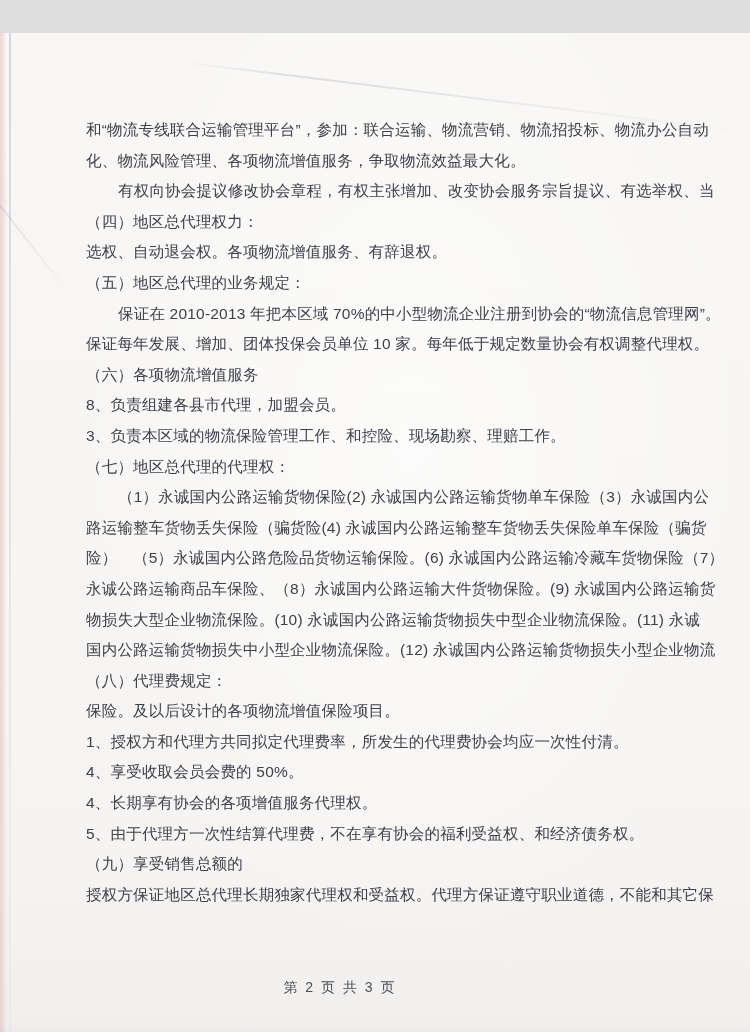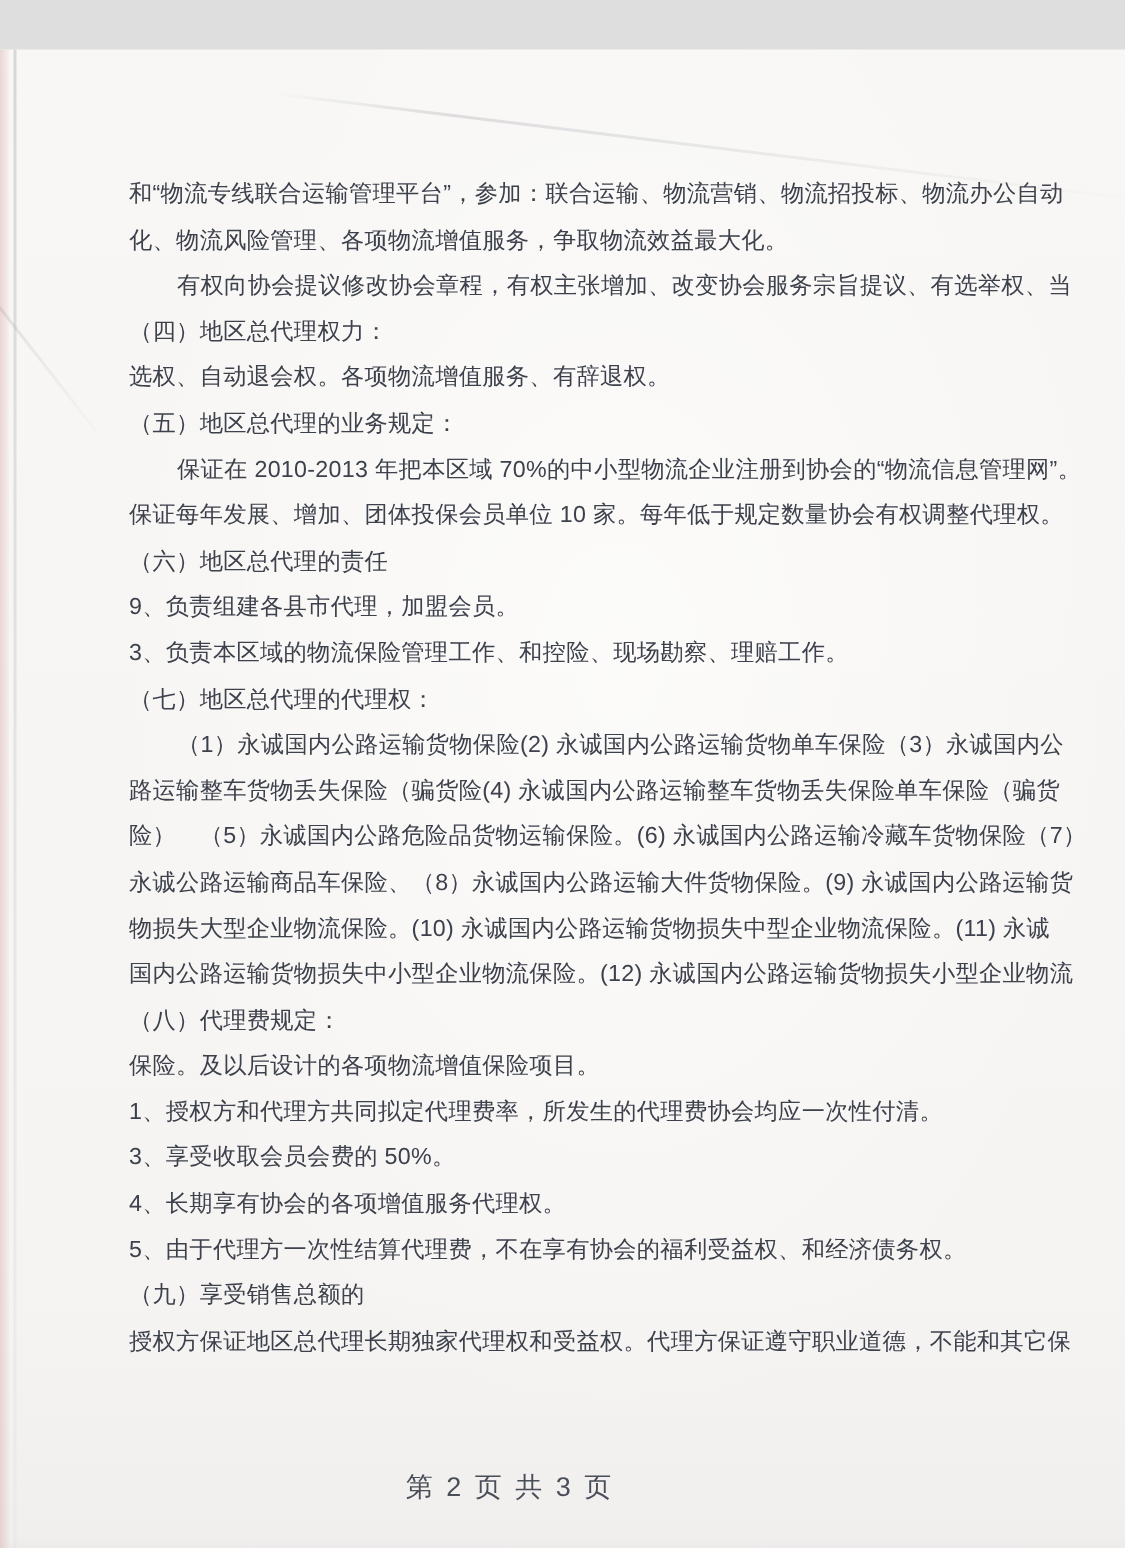--- a/index.html
+++ b/index.html
@@ -80,21 +80,21 @@
   .document-line.indent {
     padding-left: 32px;
   }
   .page-footer {
     position: absolute;
     top: 946px;
     left: 0;
     width: 680px; 
     text-align: center;
     color: #4a4e58;
-    font-size: 18px;
+    font-size: 14px;
     letter-spacing: 2px;
   }
 </style>
 </head>
 <body>
 
 <div class="scan-page">
 
   <div class="edge-pink-strip"></div>
   <div class="edge-crease-line"></div>
@@ -106,34 +106,34 @@
 
   <div class="document-body">
       <div class="document-line">和“物流专线联合运输管理平台”，参加：联合运输、物流营销、物流招投标、物流办公自动</div>
       <div class="document-line">化、物流风险管理、各项物流增值服务，争取物流效益最大化。</div>
       <div class="document-line indent">有权向协会提议修改协会章程，有权主张增加、改变协会服务宗旨提议、有选举权、当</div>
       <div class="document-line">（四）地区总代理权力：</div>
       <div class="document-line">选权、自动退会权。各项物流增值服务、有辞退权。</div>
       <div class="document-line">（五）地区总代理的业务规定：</div>
       <div class="document-line indent">保证在 2010-2013 年把本区域 70%的中小型物流企业注册到协会的“物流信息管理网”。</div>
       <div class="document-line">保证每年发展、增加、团体投保会员单位 10 家。每年低于规定数量协会有权调整代理权。</div>
-      <div class="document-line">（六）地区总代理的责任</div>
-      <div class="document-line">9、负责组建各县市代理，加盟会员。</div>
+      <div class="document-line">（六）各项物流增值服务</div>
+      <div class="document-line">8、负责组建各县市代理，加盟会员。</div>
       <div class="document-line">3、负责本区域的物流保险管理工作、和控险、现场勘察、理赔工作。</div>
       <div class="document-line">（七）地区总代理的代理权：</div>
       <div class="document-line indent">（1）永诚国内公路运输货物保险(2) 永诚国内公路运输货物单车保险（3）永诚国内公</div>
       <div class="document-line">路运输整车货物丢失保险（骗货险(4) 永诚国内公路运输整车货物丢失保险单车保险（骗货</div>
       <div class="document-line">险）　（5）永诚国内公路危险品货物运输保险。(6) 永诚国内公路运输冷藏车货物保险（7）</div>
       <div class="document-line">永诚公路运输商品车保险、（8）永诚国内公路运输大件货物保险。(9) 永诚国内公路运输货</div>
       <div class="document-line">物损失大型企业物流保险。(10) 永诚国内公路运输货物损失中型企业物流保险。(11) 永诚</div>
       <div class="document-line">国内公路运输货物损失中小型企业物流保险。(12) 永诚国内公路运输货物损失小型企业物流</div>
       <div class="document-line">（八）代理费规定：</div>
       <div class="document-line">保险。及以后设计的各项物流增值保险项目。</div>
       <div class="document-line">1、授权方和代理方共同拟定代理费率，所发生的代理费协会均应一次性付清。</div>
-      <div class="document-line">3、享受收取会员会费的 50%。</div>
+      <div class="document-line">4、享受收取会员会费的 50%。</div>
       <div class="document-line">4、长期享有协会的各项增值服务代理权。</div>
       <div class="document-line">5、由于代理方一次性结算代理费，不在享有协会的福利受益权、和经济债务权。</div>
       <div class="document-line">（九）享受销售总额的</div>
       <div class="document-line">授权方保证地区总代理长期独家代理权和受益权。代理方保证遵守职业道德，不能和其它保</div>
     </div>
 
   <div class="page-footer">第 2 页 共 3 页</div>
 
 </div>
 

